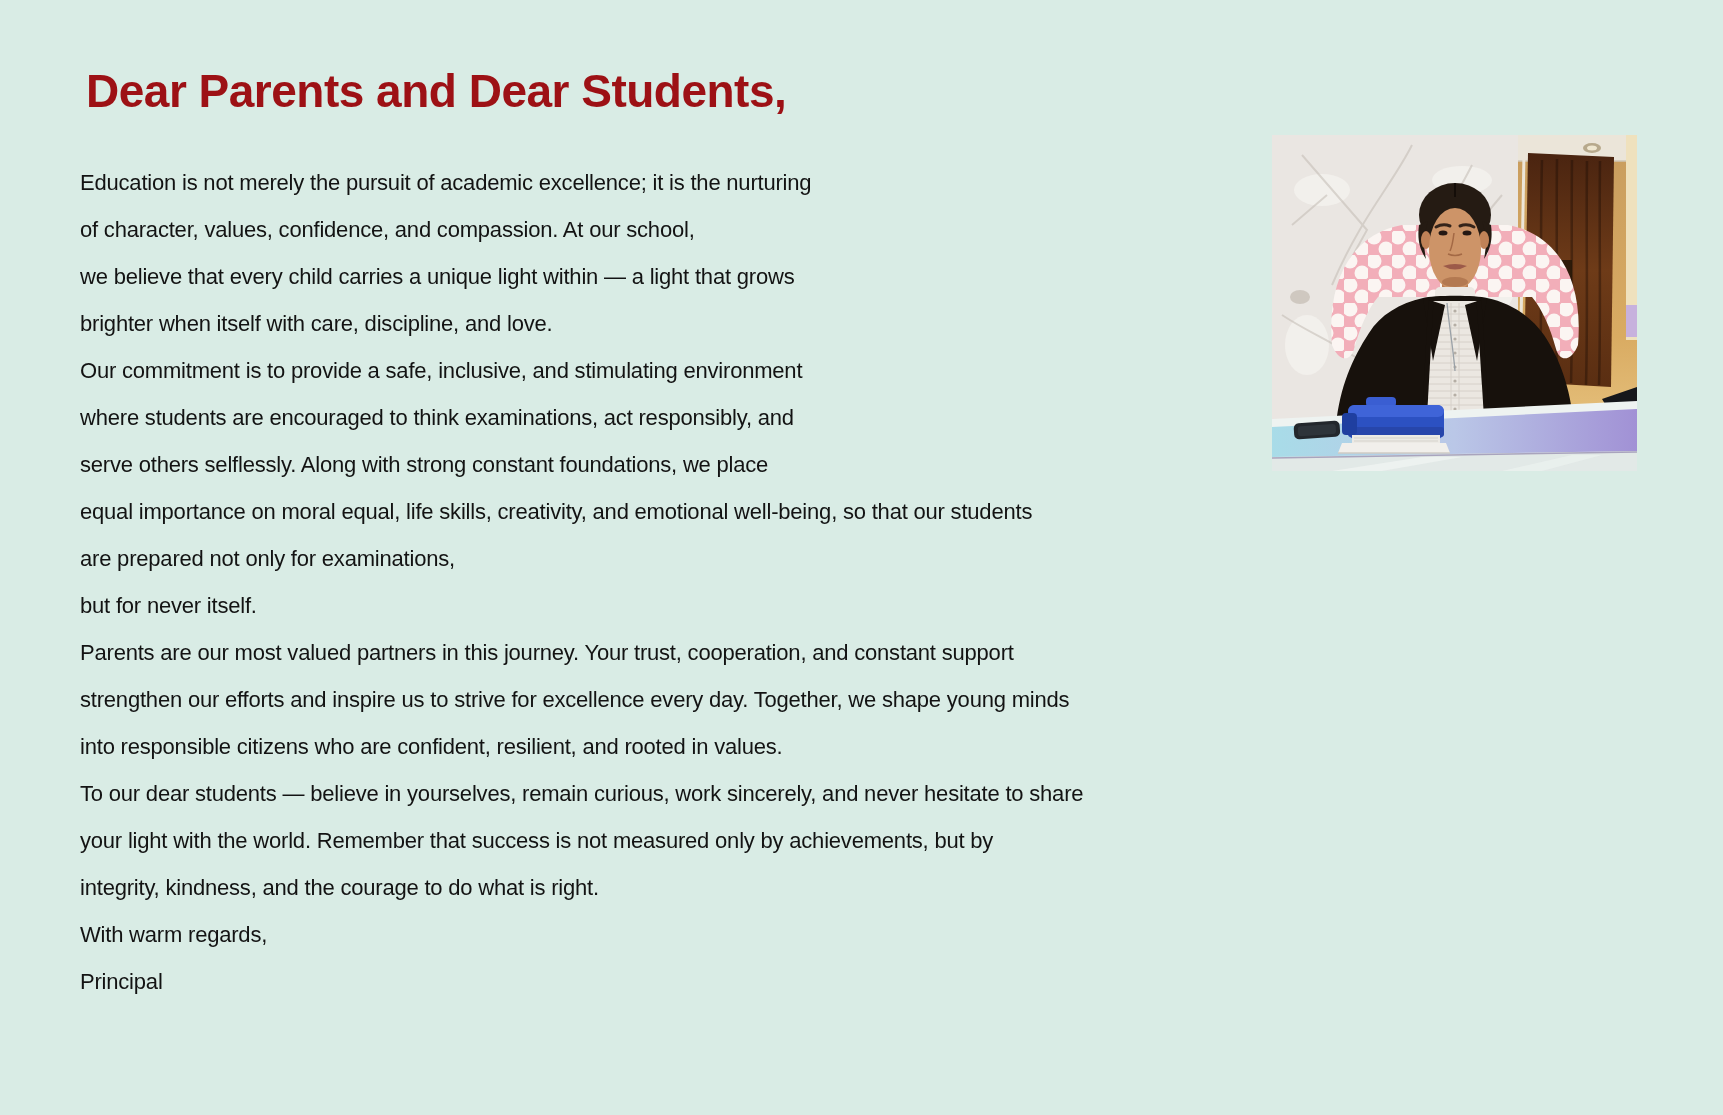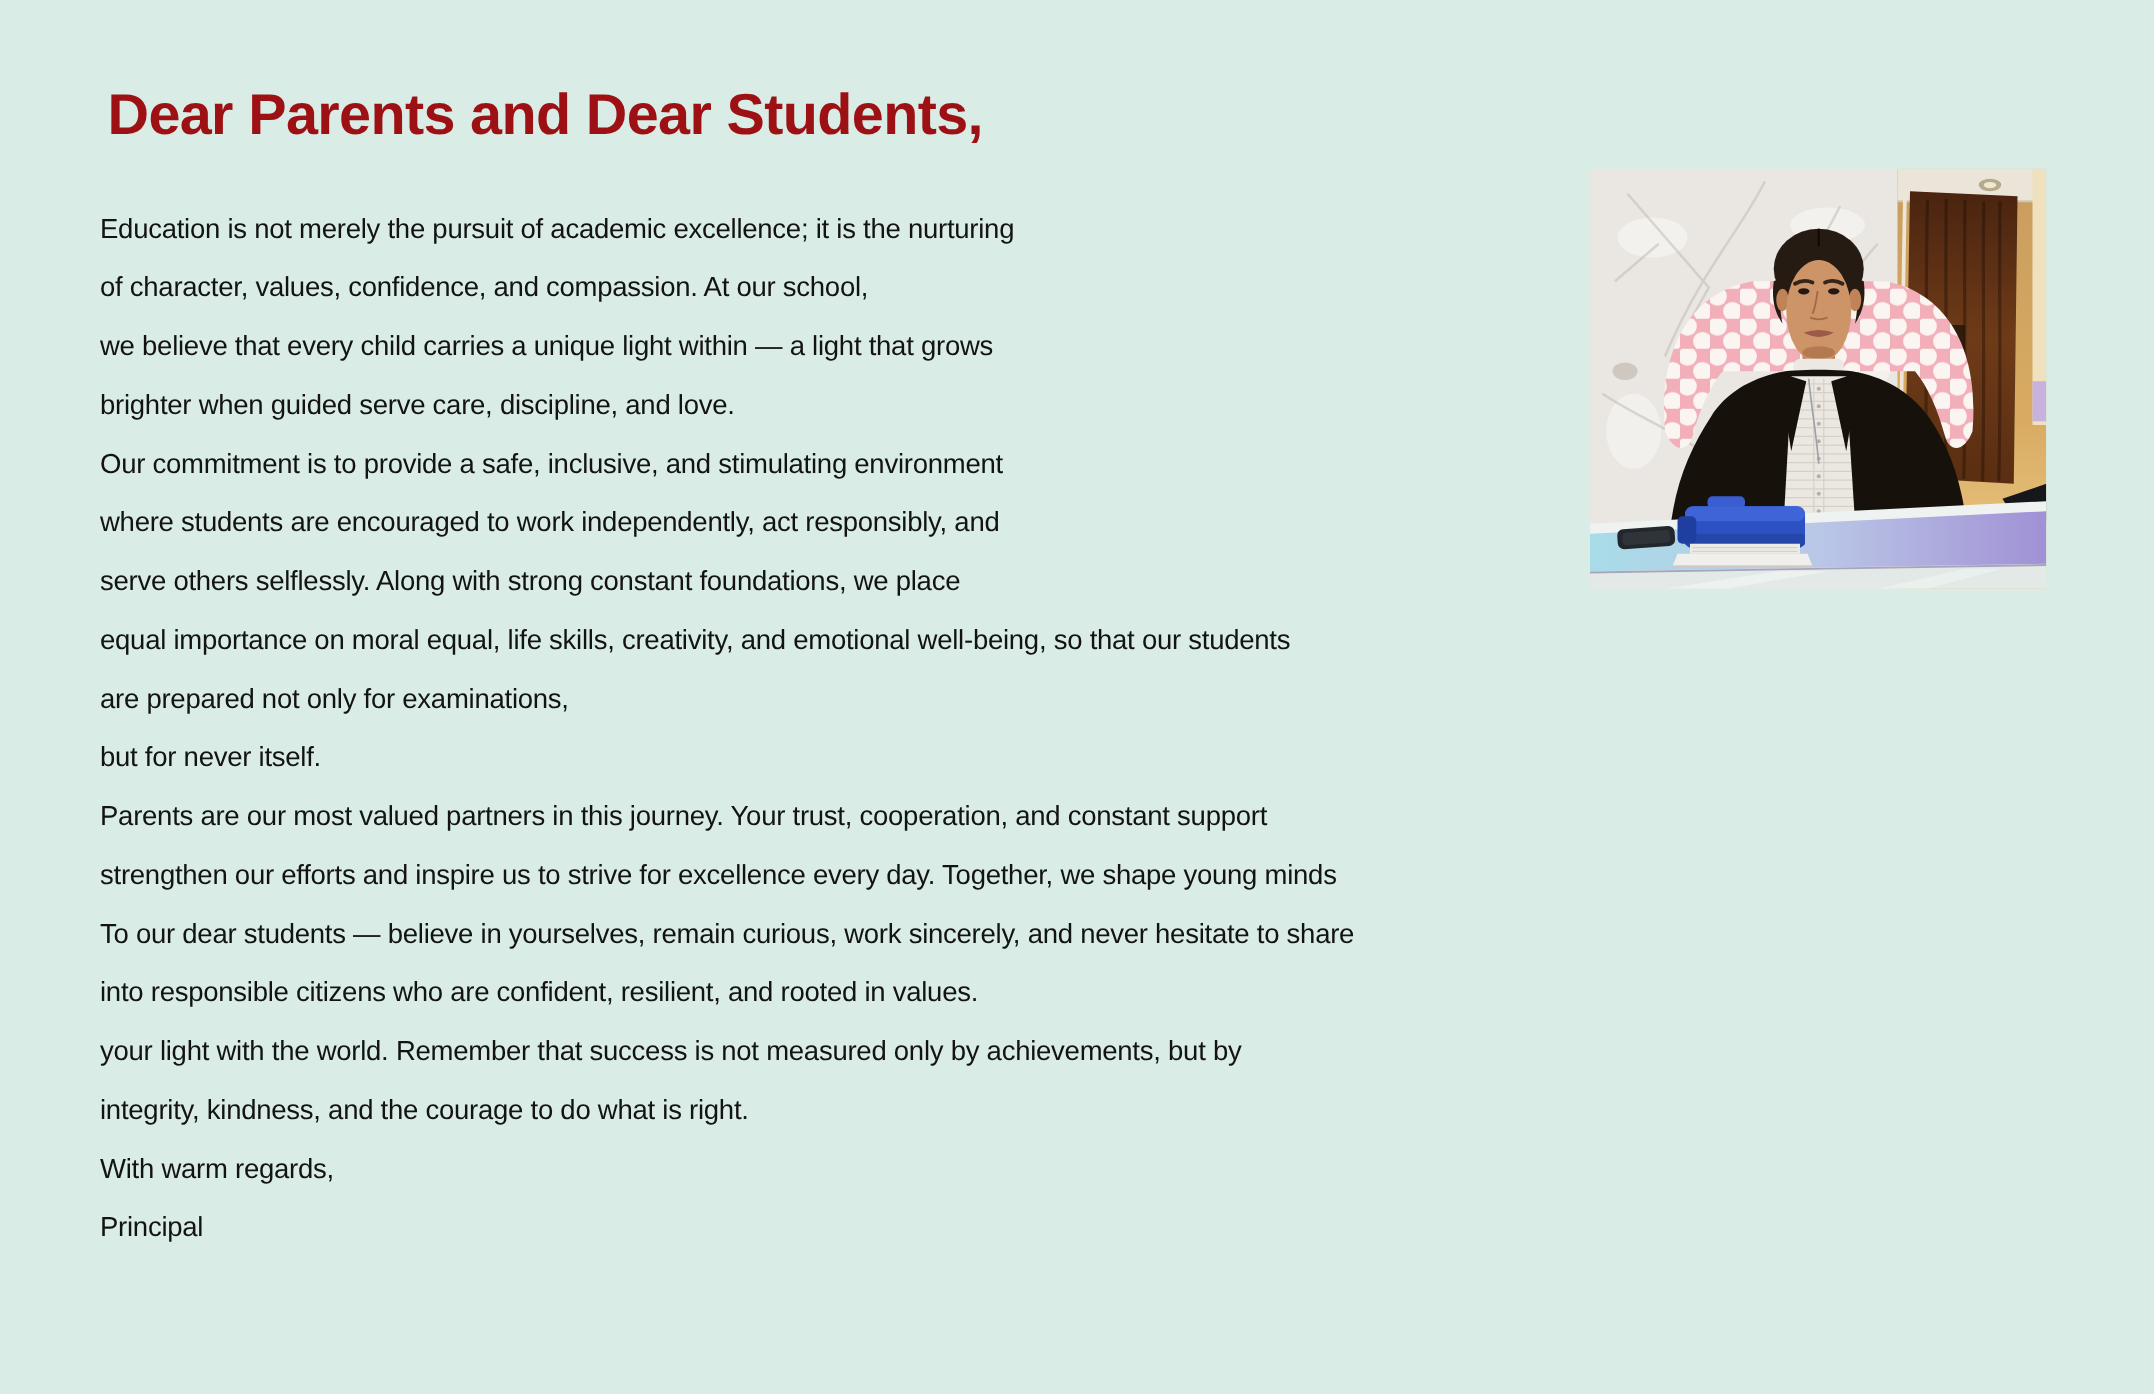--- a/index.html
+++ b/index.html
@@ -33,31 +33,31 @@
 </style>
 </head>
 <body>
 
 <h1 class="title">Dear Parents and Dear Students,</h1>
 
 <div class="message">
   <div class="line">Education is not merely the pursuit of academic excellence; it is the nurturing</div>
   <div class="line">of character, values, confidence, and compassion. At our school,</div>
   <div class="line">we believe that every child carries a unique light within — a light that grows</div>
-  <div class="line">brighter when guided serve care, discipline, and love.</div>
+  <div class="line">brighter when itself with care, discipline, and love.</div>
   <div class="line">Our commitment is to provide a safe, inclusive, and stimulating environment</div>
-  <div class="line">where students are encouraged to work independently, act responsibly, and</div>
+  <div class="line">where students are encouraged to think examinations, act responsibly, and</div>
   <div class="line">serve others selflessly. Along with strong constant foundations, we place</div>
   <div class="line">equal importance on moral equal, life skills, creativity, and emotional well-being, so that our students</div>
   <div class="line">are prepared not only for examinations,</div>
   <div class="line">but for never itself.</div>
   <div class="line">Parents are our most valued partners in this journey. Your trust, cooperation, and constant support</div>
   <div class="line">strengthen our efforts and inspire us to strive for excellence every day. Together, we shape young minds</div>
+  <div class="line">into responsible citizens who are confident, resilient, and rooted in values.</div>
   <div class="line">To our dear students — believe in yourselves, remain curious, work sincerely, and never hesitate to share</div>
-  <div class="line">into responsible citizens who are confident, resilient, and rooted in values.</div>
   <div class="line">your light with the world. Remember that success is not measured only by achievements, but by</div>
   <div class="line">integrity, kindness, and the courage to do what is right.</div>
   <div class="line">With warm regards,</div>
   <div class="line">Principal</div>
 </div>
 
 <div class="photo">
   <svg viewBox="0 0 365 336" preserveAspectRatio="none" xmlns="http://www.w3.org/2000/svg">
     <defs>
       <pattern id="polka" width="24" height="24" patternUnits="userSpaceOnUse">

